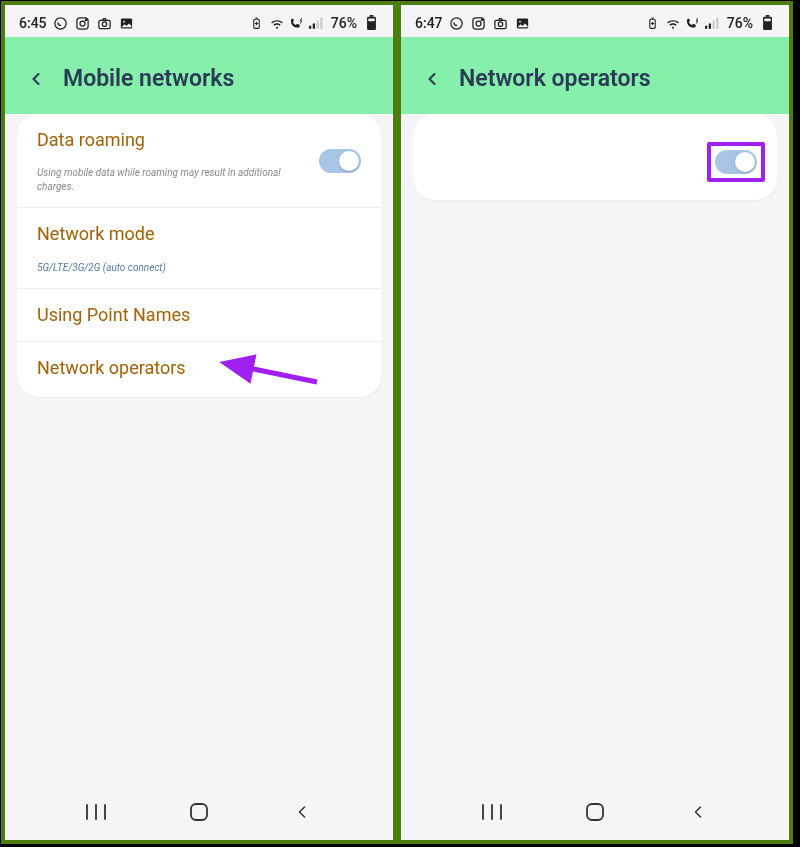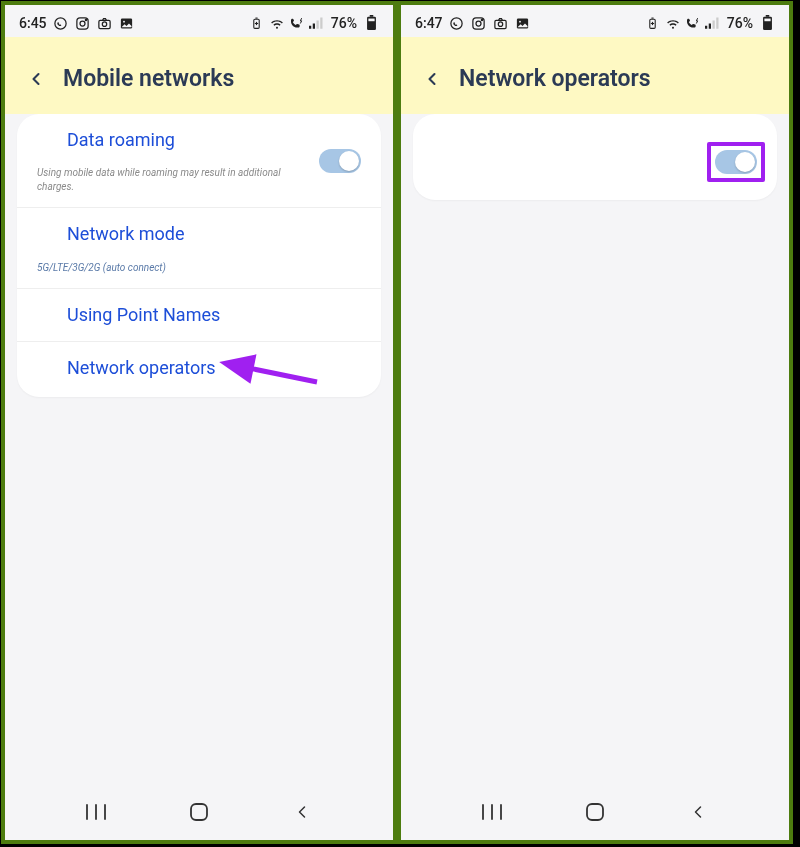--- a/index.html
+++ b/index.html
@@ -42,21 +42,21 @@
   .status-icon { display: inline-flex; width: 16px; height: 16px; align-items: center; justify-content: center; }
   .status-right .batpct { font-size: 14px; margin-left: 2px; margin-right: 2px;}
   svg { display: block; }
 
   
   .header {
     display: flex;
     align-items: center;
     gap: 14px;
     padding: 28px 18px 22px 18px;
-    background: #fef9c3;
+    background: #86efac;
   }
   .back-btn {
     width: 26px; height: 26px;
     display: flex; align-items: center; justify-content: center;
     color: #2b3a55;
   }
   .header-title {
     font-size: 23px;
     font-weight: 600;
     color: #2b3a55;
@@ -74,23 +74,22 @@
     padding: 14px 20px 14px 20px;
     border-bottom: 1px solid #eee;
     display: flex;
     align-items: center;
     position: relative;
   }
   .row:last-child { border-bottom: none; padding-bottom: 18px;}
   .row-text { flex: 1; min-width: 0; }
   .row-title {
     font-size: 18px;
-    color: #1d4ed8;
+    color: #a16207;
     line-height: 1.3;
-    margin-left: 30px;
   }
   .row-sub {
     font-size: 10px;
     color: #8a8a8a;
     line-height: 1.35;
     margin-top: 15px;
     font-style: italic;
   }
   .row-sub.blue { color: #5a7aa8; }
   .row-sub.wide { max-width: 280px; }

